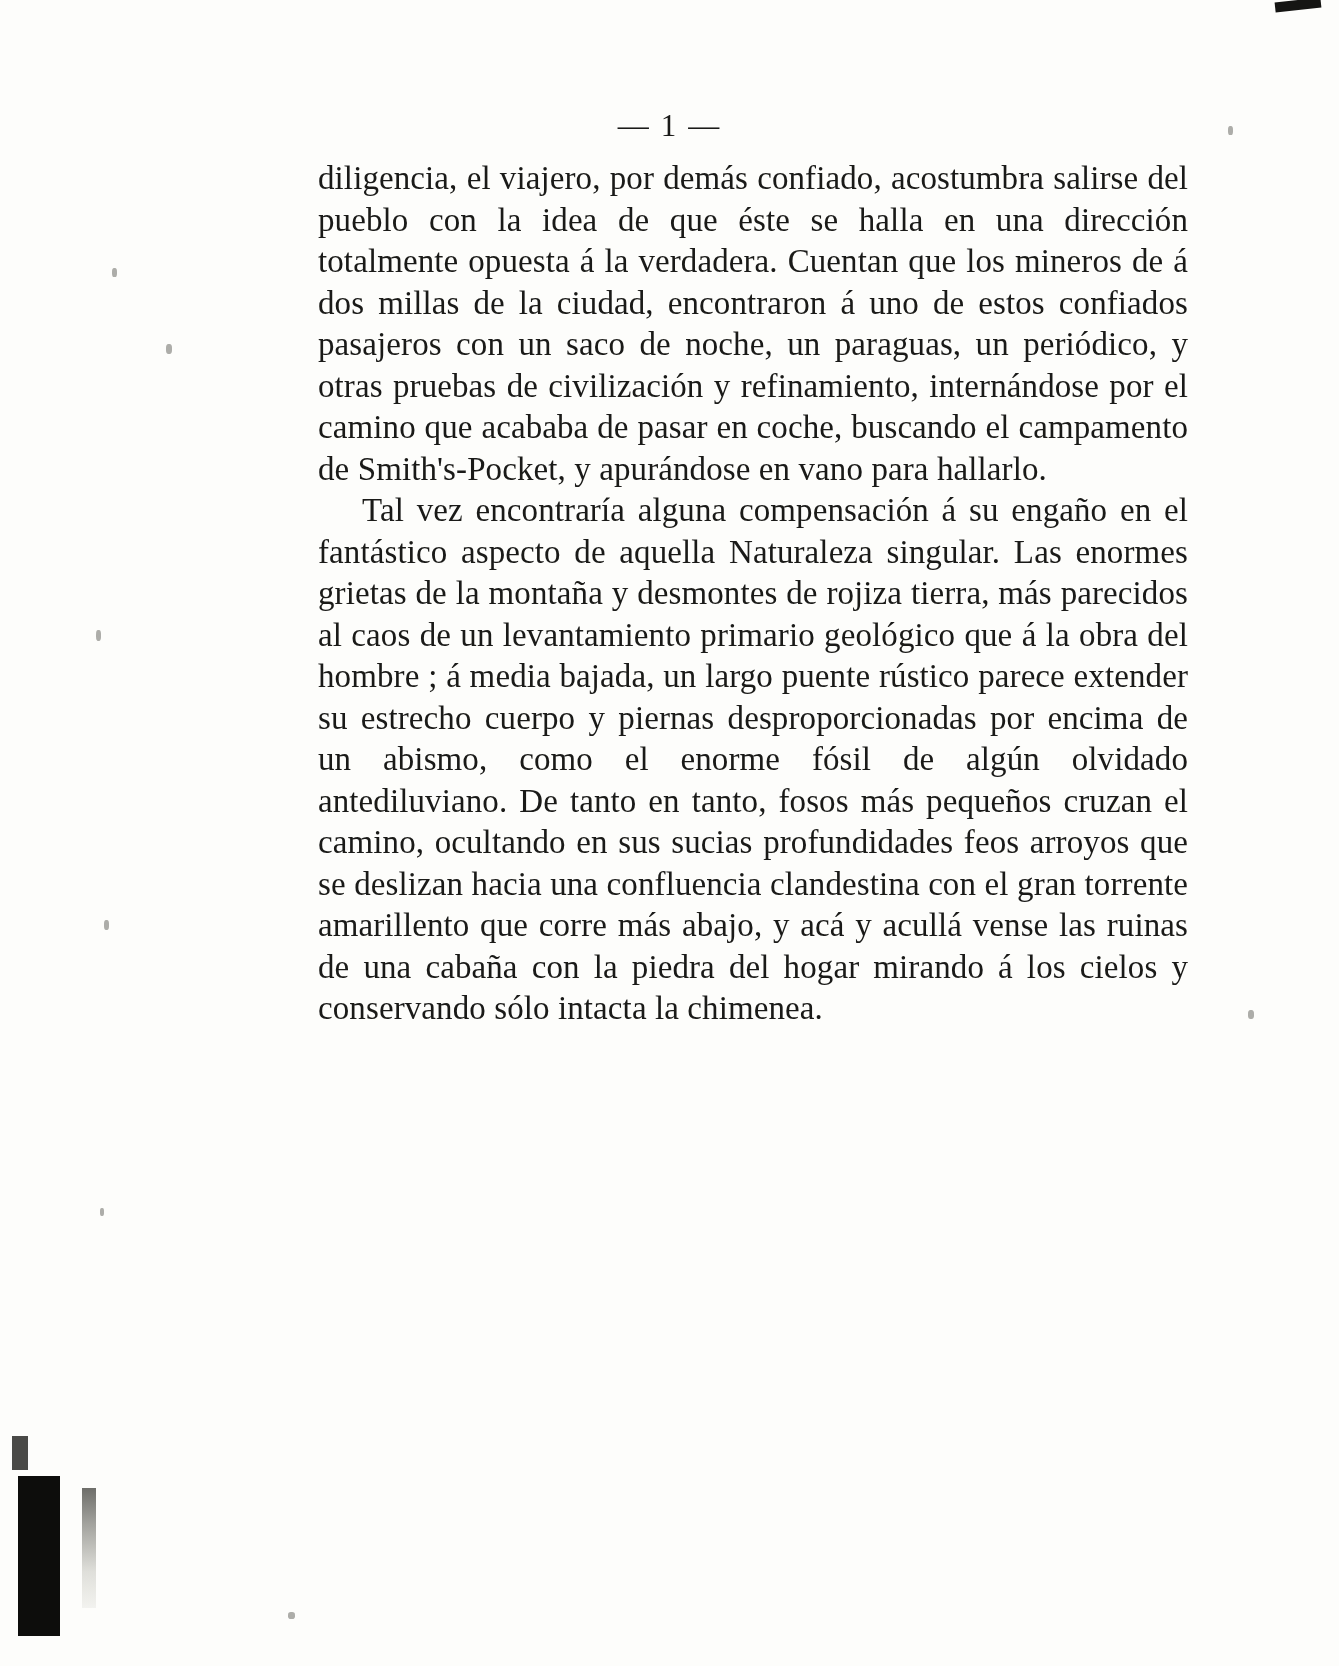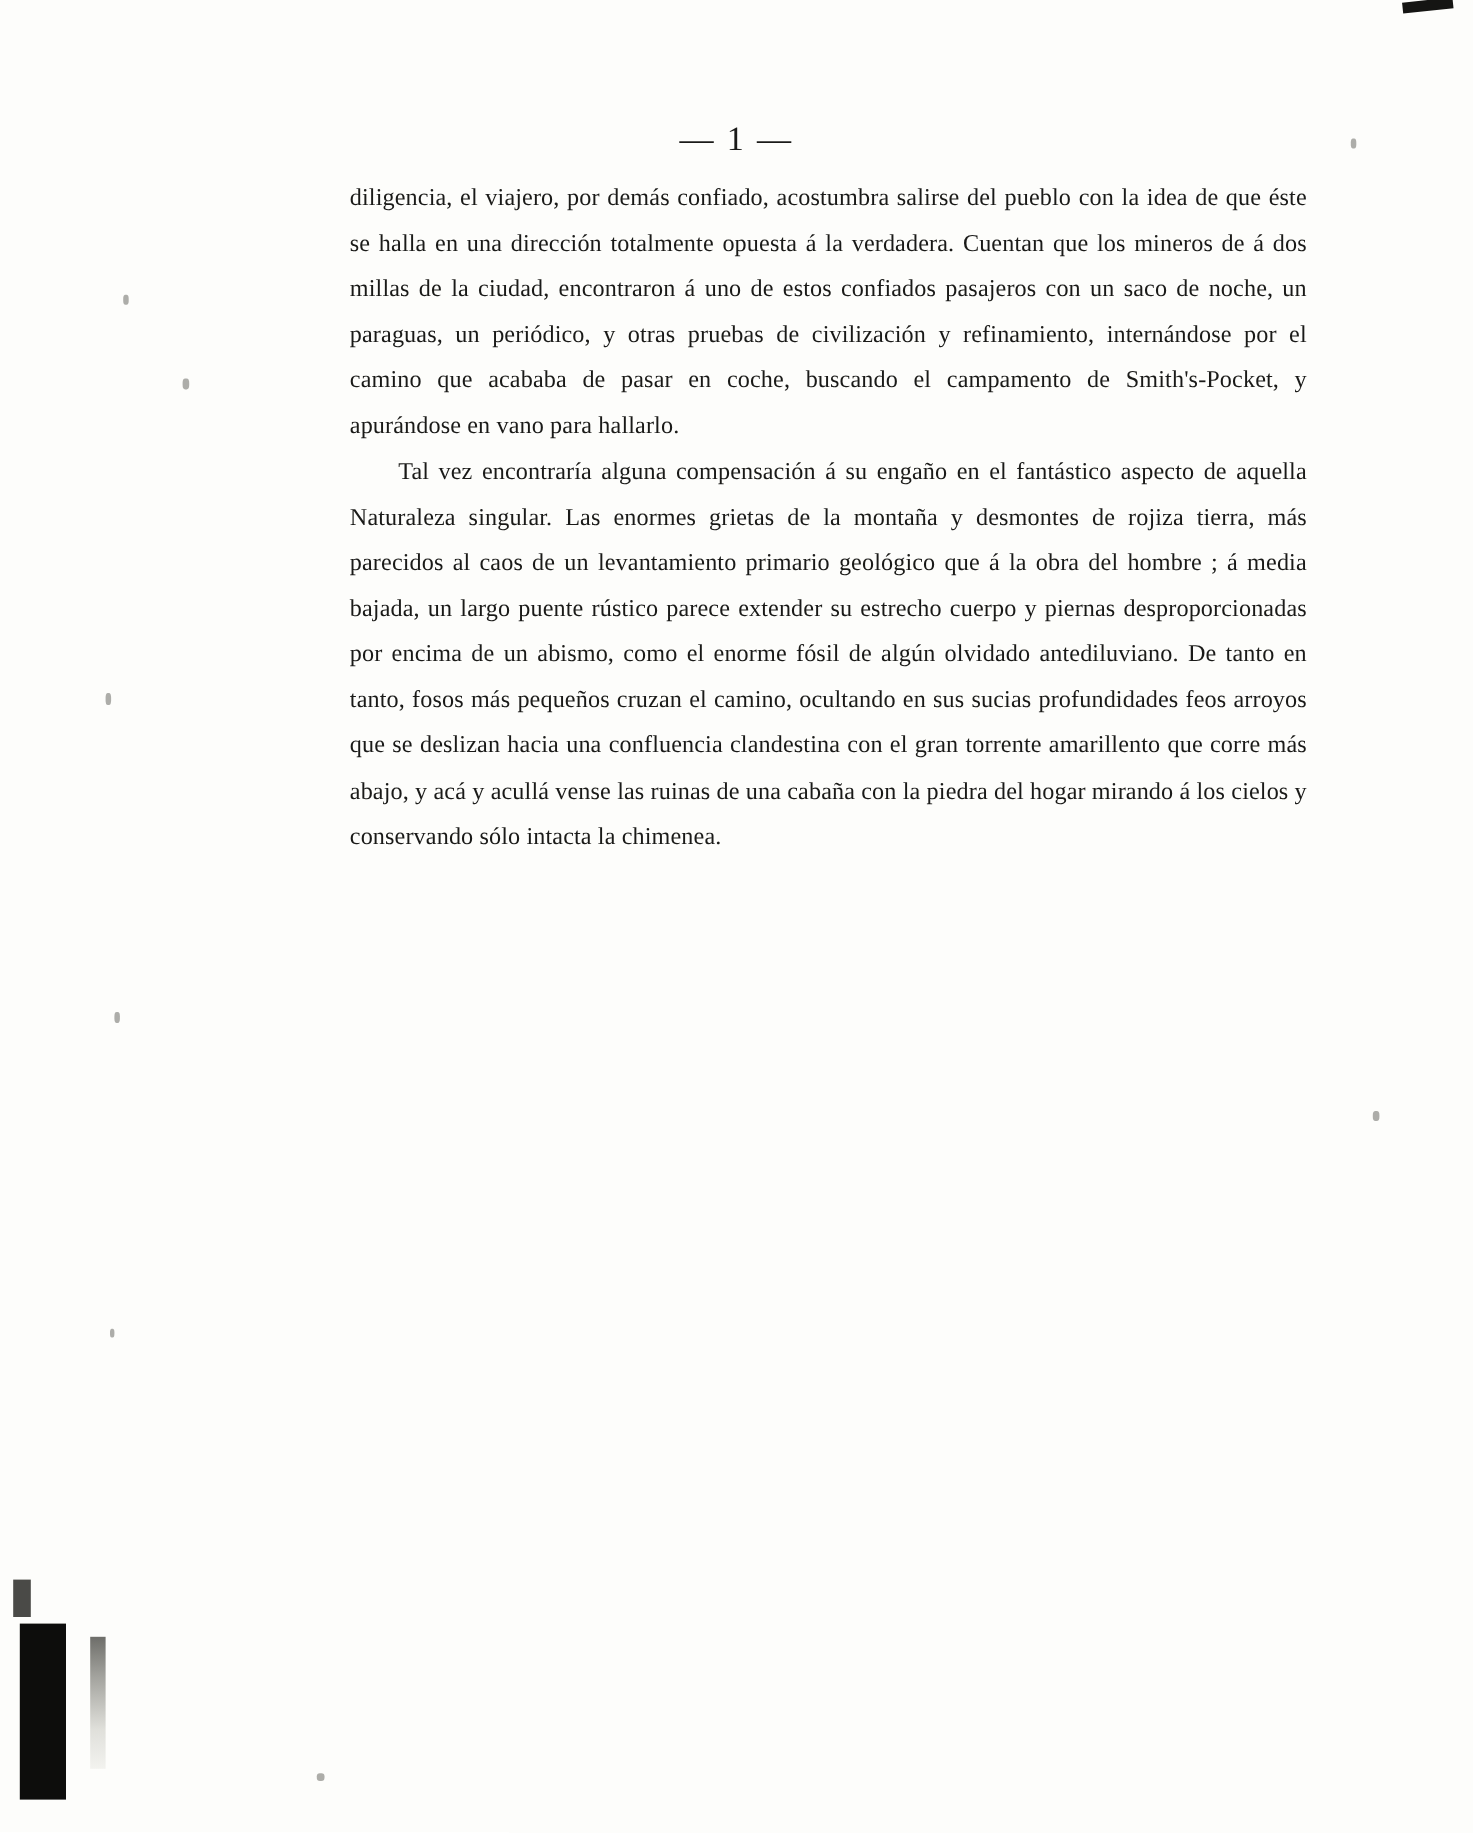--- a/index.html
+++ b/index.html
@@ -71,21 +71,21 @@
   .page-number .dash { padding: 0 10px; }
 
   .text-col {
     position: absolute;
     top: 158px;
     left: 318px;
     width: 870px;
   }
   p.para {
     margin: 0;
-    font-size: 22px;
+    font-size: 33px;
     line-height: 41.5px;
     text-align: justify;
     text-justify: inter-word;
     letter-spacing: .1px;
   }
   p.para.indent { text-indent: 44px; }
 </style>
 </head>
 <body>
 

